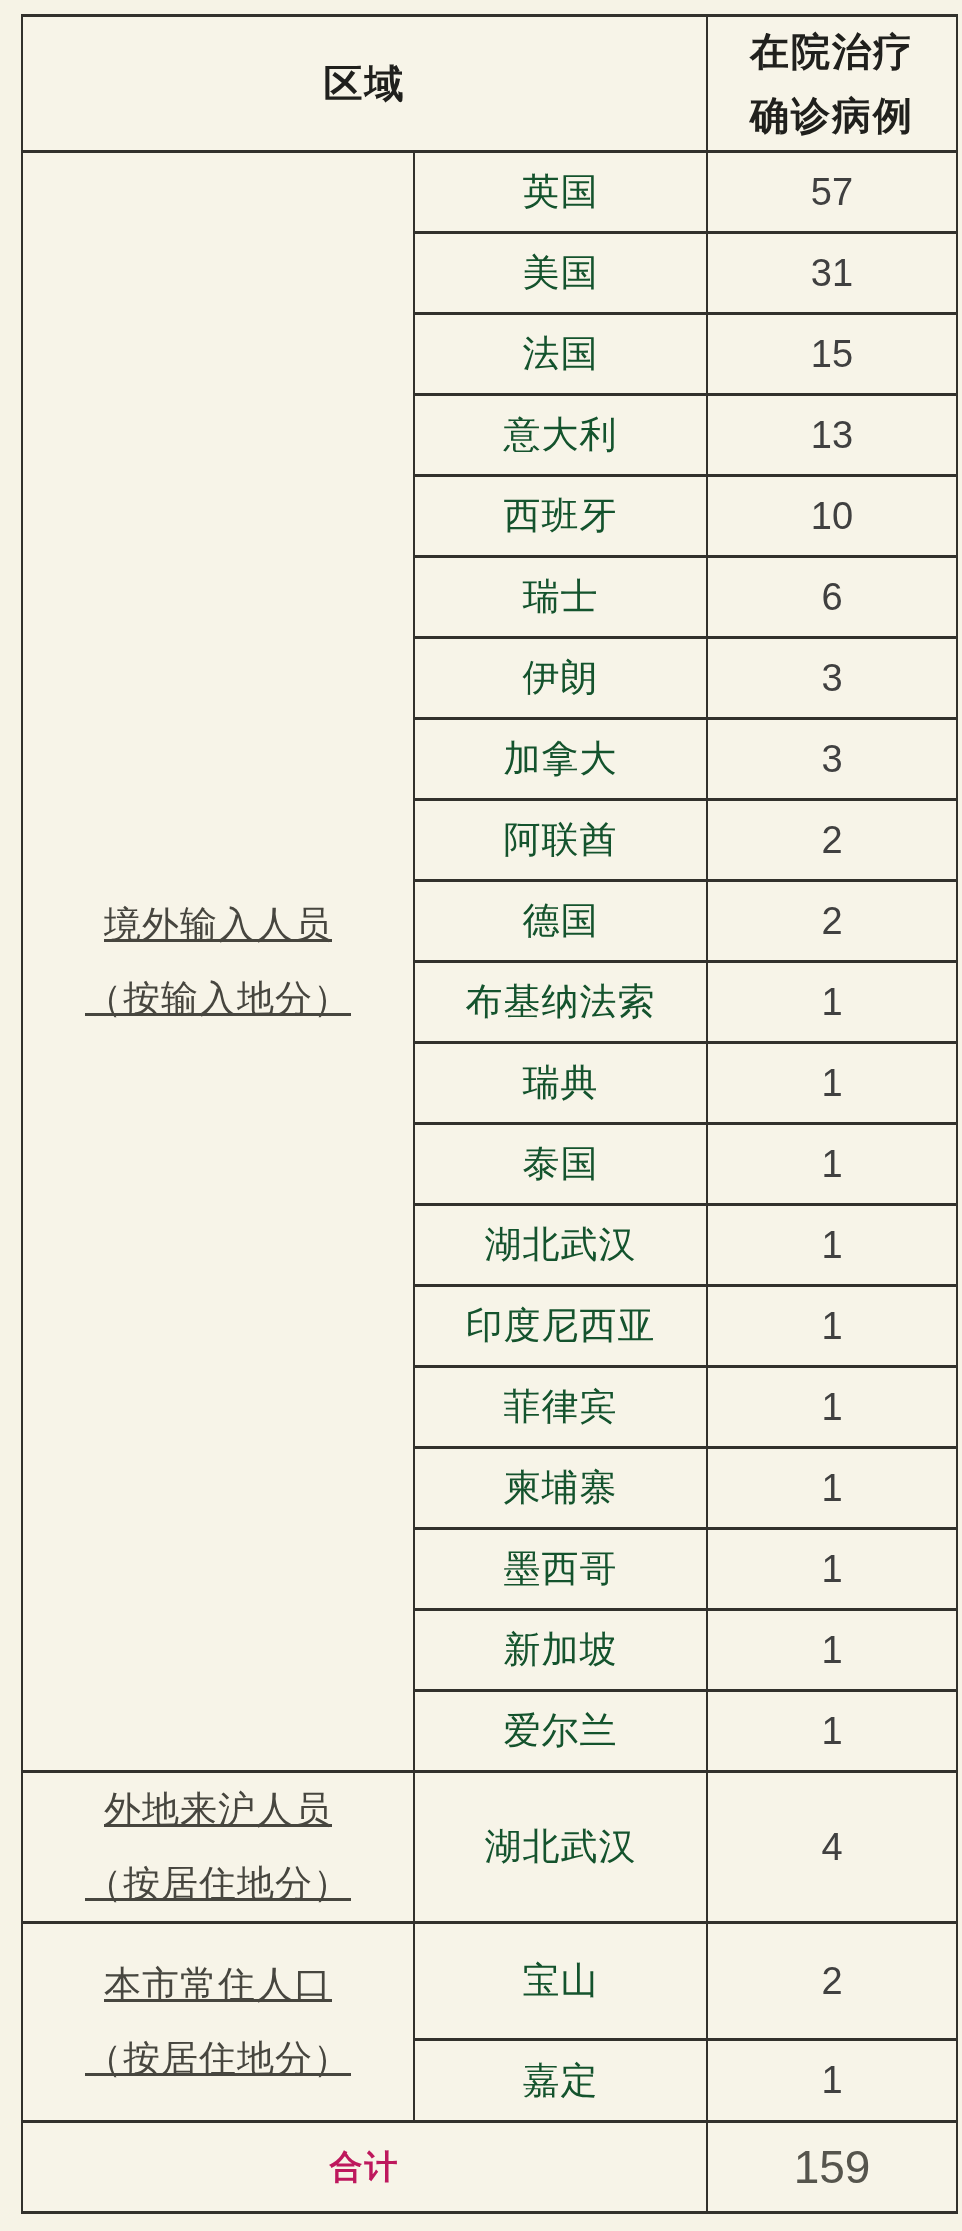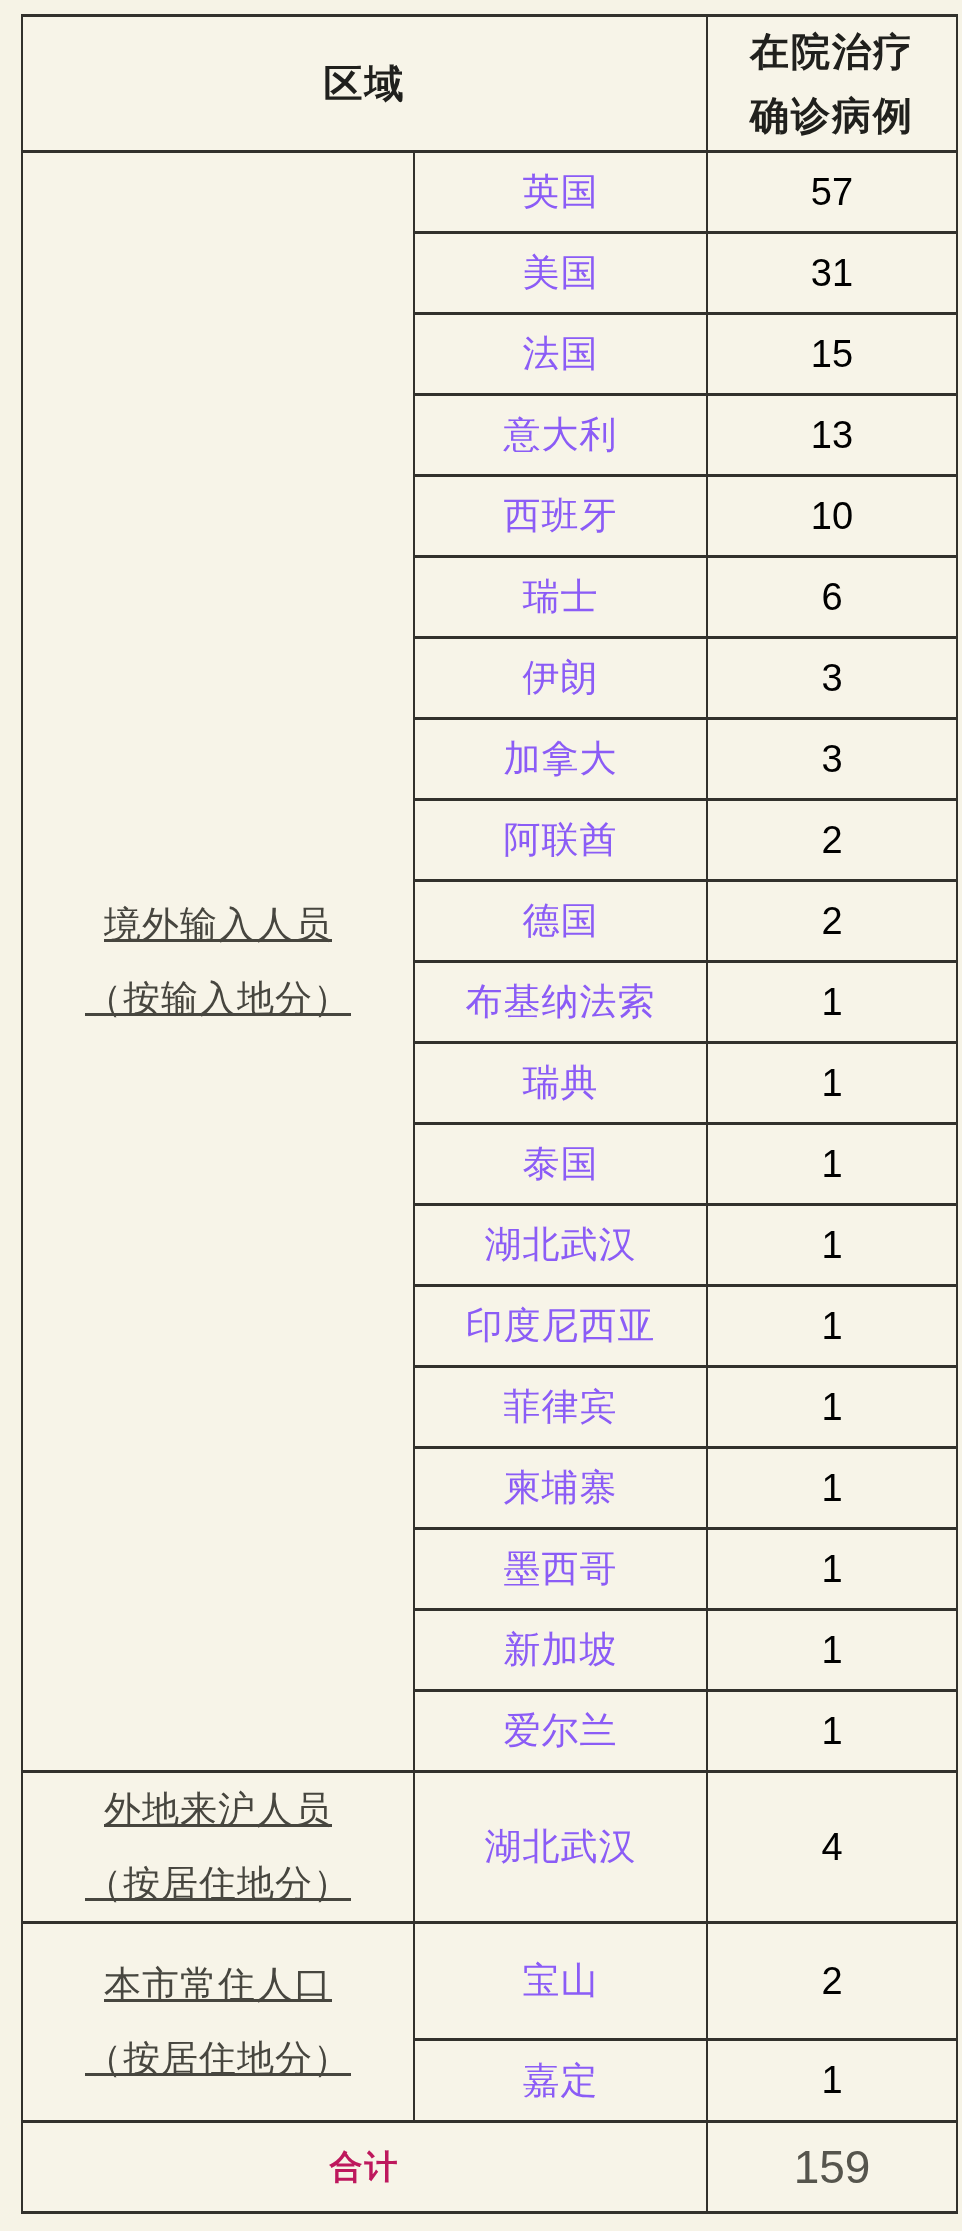--- a/index.html
+++ b/index.html
@@ -47,26 +47,26 @@
   .hdr {
     font-size: 39px;
     font-weight: bold;
     color: #20201d;
     letter-spacing: 2px;
   }
   .cases-hdr .line { line-height: 64px; }
 
   .place-cell {
     font-size: 37px;
-    color: #8b5cf6;
+    color: #14532d;
     letter-spacing: 1px;
   }
   .num-cell {
     font-size: 38px;
-    color: #000000;
+    color: #404040;
   }
   .label-cell {
     font-size: 37px;
     color: #47463f;
     letter-spacing: 1px;
   }
   .label-cell .line { line-height: 74px; text-decoration: underline; }
 
   .total-label {
     font-size: 33px;

